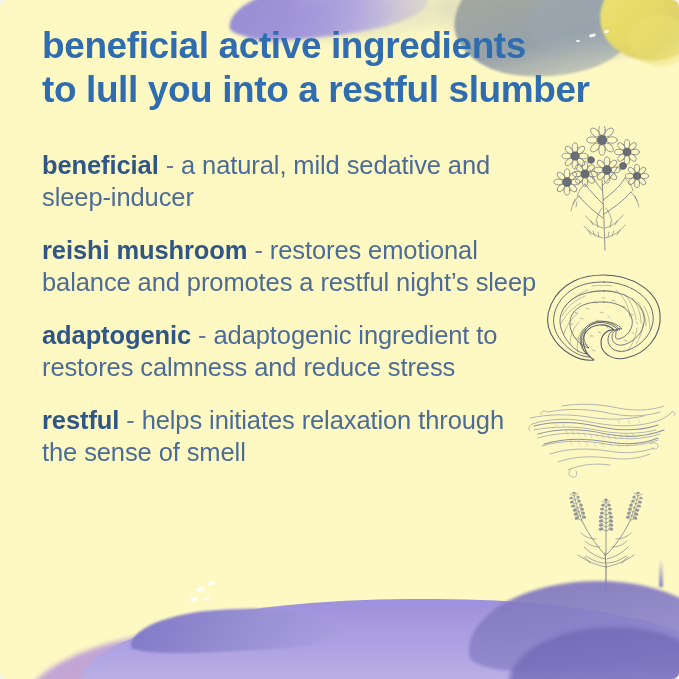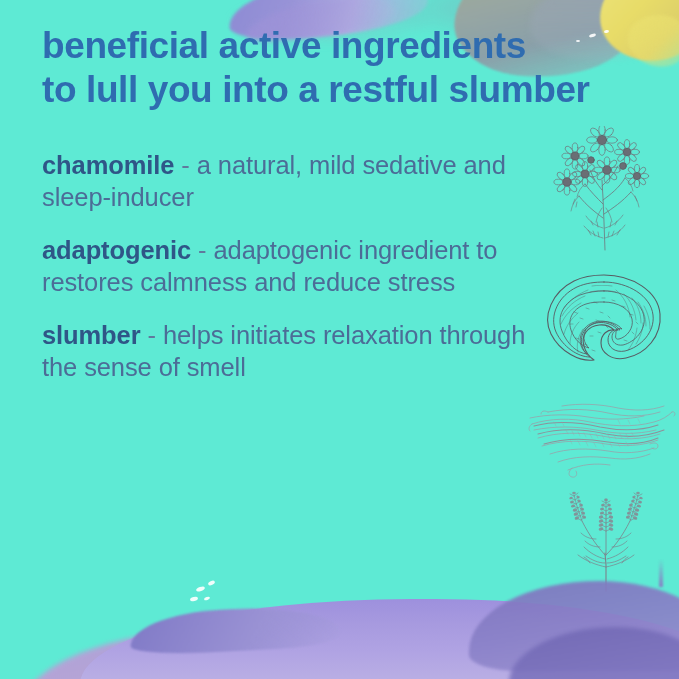--- a/index.html
+++ b/index.html
@@ -5,22 +5,23 @@
   html,body{margin:0;padding:0;}
   body{
     width:679px;height:679px;
     background:#f4f4f4;
     font-family:"Liberation Sans", sans-serif;
     overflow:hidden;
   }
   .card{
     position:relative;
     width:679px;height:679px;
-    background:#5eead4;
+    background:#fef9c3;
     overflow:hidden;
+    border-radius:7px;
   }
 
   
   .wc-top{
     position:absolute;top:0;left:0;width:679px;height:120px;
     overflow:hidden;pointer-events:none;
   }
   .wc-top-haze{
     position:absolute;top:-42px;left:210px;width:470px;height:108px;
     background:
@@ -161,34 +162,39 @@
     <div class="wc-speck" style="left:576px;top:40px;width:4px;height:2px;"></div>
   </div>
 
   <div class="heading">beneficial active ingredients
 to lull you into a restful slumber</div>
 
   <div class="items">
 
     <div class="item">
       <p>
-        <span class="name">chamomile</span><span class="dash">&nbsp;</span><span class="dash">-</span><span class="dash">&nbsp;</span><span>a natural, mild sedative and sleep-inducer</span>
+        <span class="name">beneficial</span><span class="dash">&nbsp;</span><span class="dash">-</span><span class="dash">&nbsp;</span><span>a natural, mild sedative and sleep-inducer</span>
       </p>
     </div>
 
+    <div class="item">
+      <p>
+        <span class="name">reishi mushroom</span><span class="dash">&nbsp;</span><span class="dash">-</span><span class="dash">&nbsp;</span><span>restores emotional balance and promotes a restful night’s sleep</span>
+      </p>
+    </div>
 
     <div class="item">
       <p>
         <span class="name">adaptogenic</span><span class="dash">&nbsp;</span><span class="dash">-</span><span class="dash">&nbsp;</span><span>adaptogenic ingredient to restores calmness and reduce stress</span>
       </p>
     </div>
 
     <div class="item">
       <p>
-        <span class="name">slumber</span><span class="dash">&nbsp;</span><span class="dash">-</span><span class="dash">&nbsp;</span><span>helps initiates relaxation through the sense of smell</span>
+        <span class="name">restful</span><span class="dash">&nbsp;</span><span class="dash">-</span><span class="dash">&nbsp;</span><span>helps initiates relaxation through the sense of smell</span>
       </p>
     </div>
 
   </div>
 
   <svg class="ill" id="ill-chamomile" viewBox="0 0 120 125">
     <g stroke="#70757c" fill="none" stroke-width="0.8" stroke-linecap="round">
 
       <path d="M60 124 L59 96 L58 72 L57 54"></path>
 

